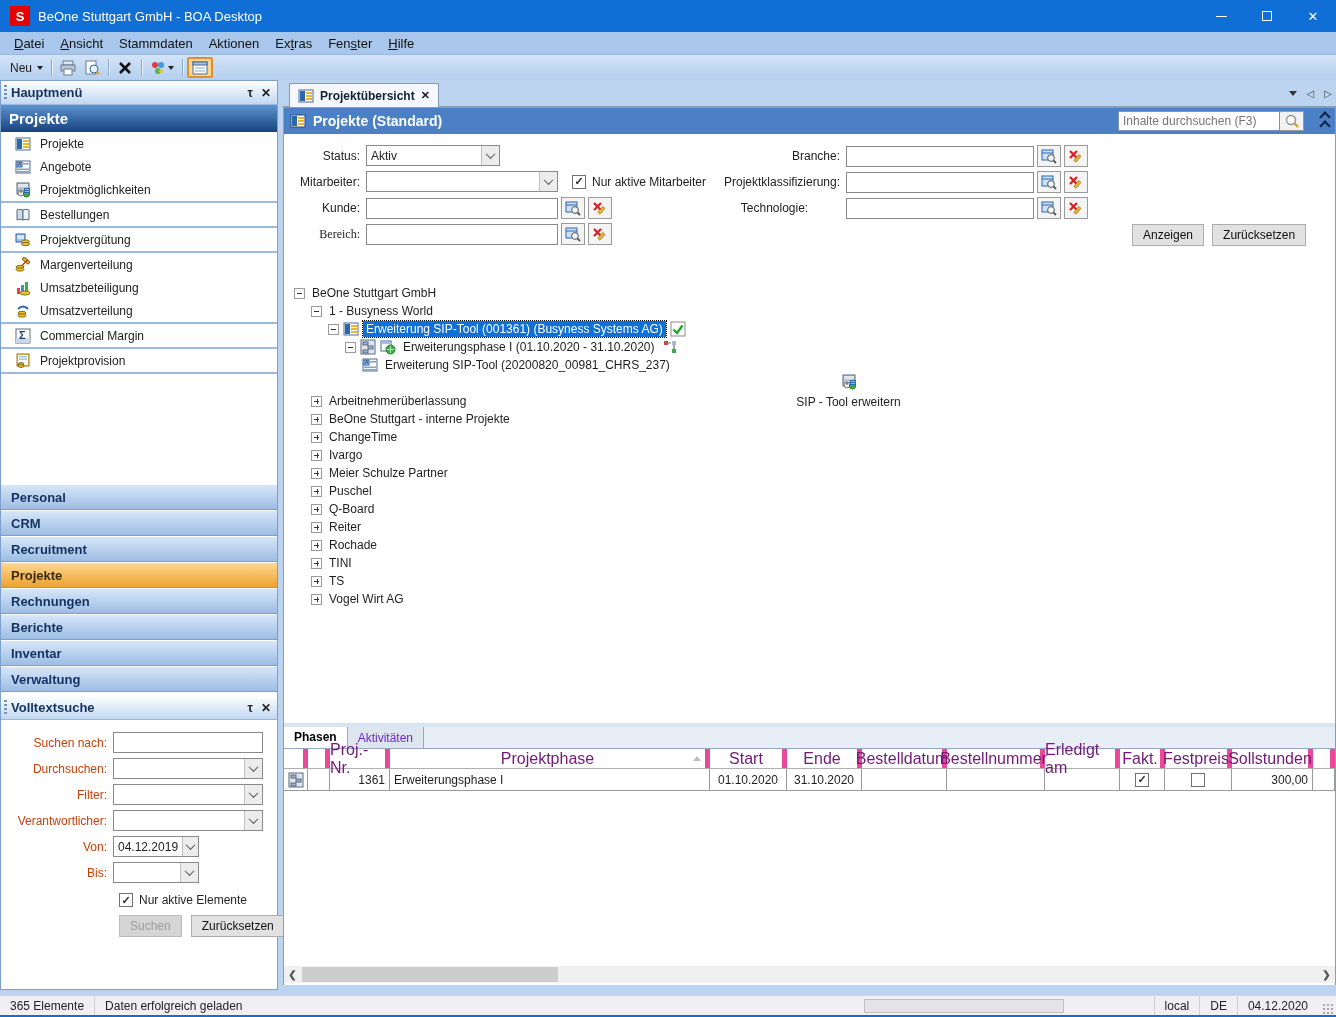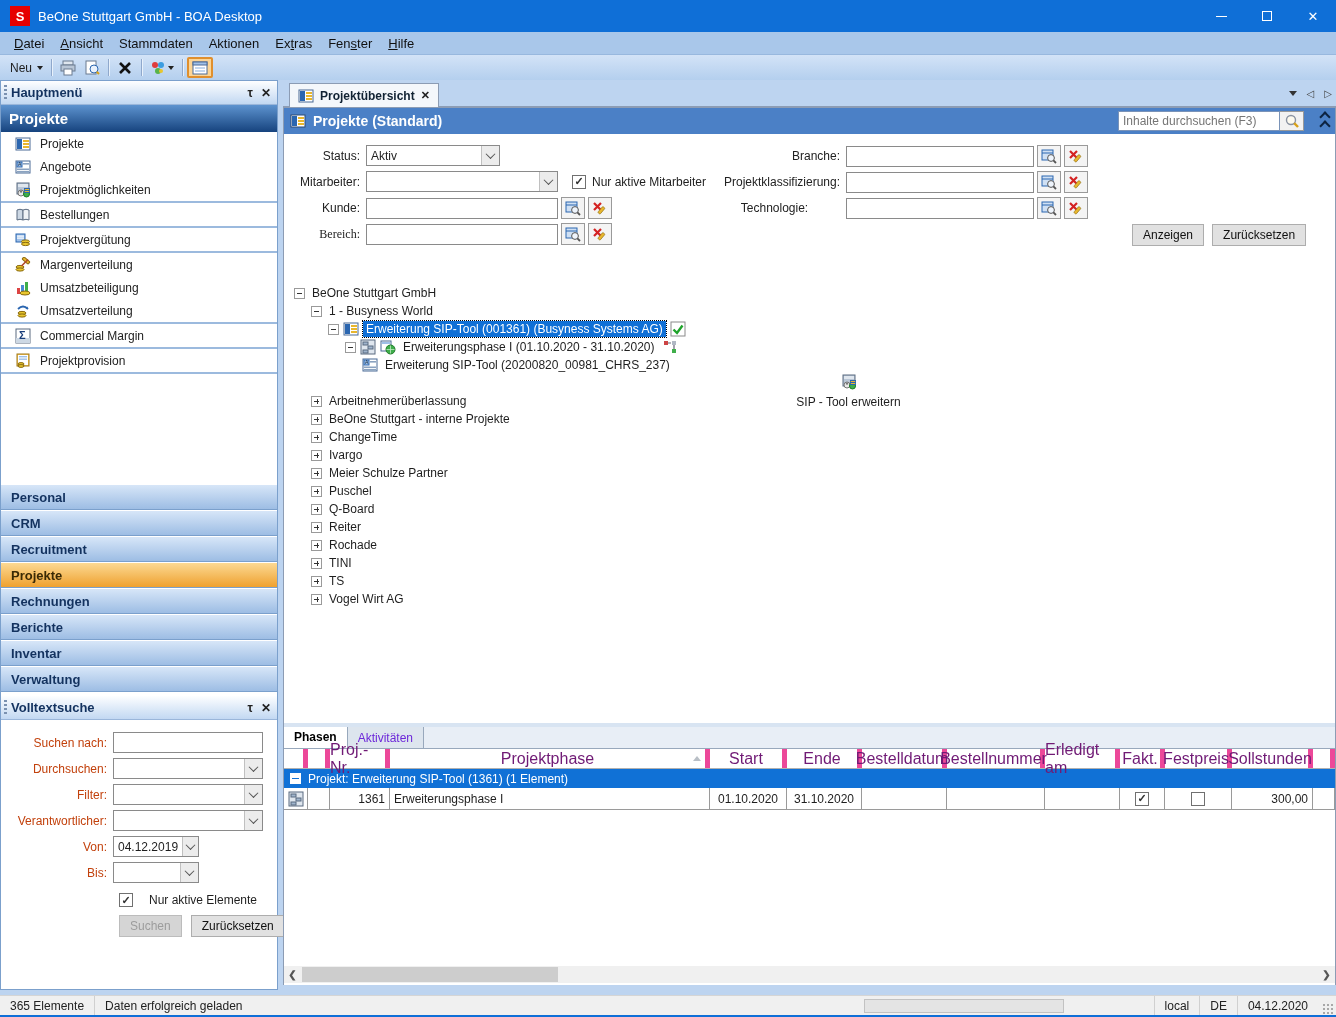--- a/index.html
+++ b/index.html
@@ -44,21 +44,21 @@
   .nav-item { display:flex; align-items:center; height:23px; padding-left:14px; gap:9px; }
   .nav-label { font-size:12px; color:#222; }
   .nav-filler { flex:0 0 110px; background:#fff; }
   .section { height:26px; background:linear-gradient(#d7e6f8,#9dbde4); border-top:1px solid #fff; border-bottom:1px solid #7ba0cc; display:flex; align-items:center; padding-left:10px; font-weight:bold; color:#13325f; font-size:13px; }
   .section.active { background:linear-gradient(#fcd993,#efa12f); color:#3a2a05; }
 
   
   .vts-form { background:#fff; padding-top:12px; flex:1; }
   .vts-row { display:flex; align-items:center; margin-bottom:5px; }
   .vts-label { width:112px; text-align:right; padding-right:6px; color:#c2410c; }
-  .vts-check { display:flex; align-items:center; gap:16px; margin:10px 0 8px 118px; }
+  .vts-check { display:flex; align-items:center; gap:6px; margin:10px 0 8px 118px; }
   .vts-btns { display:flex; gap:9px; margin-left:118px; }
 
   
   .txt { height:21px; border:1px solid #8a8a8a; background:#fff; font-family:"Liberation Sans",sans-serif; font-size:12px; padding:0 4px; }
   .combo { height:21px; border:1px solid #8a8a8a; background:#fff; display:flex; align-items:center; }
   .combo .val { flex:1; padding:0 4px; font-size:12px; }
   .combo .arrow { width:18px; height:100%; background:#ececec; border-left:1px solid #c0c0c0; display:flex; align-items:center; justify-content:center; }
   .chev { width:7px; height:7px; border-right:1.6px solid #555; border-bottom:1.6px solid #555; transform:rotate(45deg) translate(-1px,-1px); }
   .btn { height:22px; background:#e1e1e1; border:1px solid #adadad; font-family:"Liberation Sans",sans-serif; font-size:12px; padding:0 10px; color:#111; }
   .btn.disabled { color:#9c9c9c; background:#d5d5d5; border-color:#bcbcbc; }
@@ -768,24 +768,20 @@
           <div class="gh-cell" style="width: 77px;">Start</div>
           <div class="gh-cell" style="width: 75px;">Ende</div>
           <div class="gh-cell" style="width: 85px;">Bestelldatum</div>
           <div class="gh-cell" style="width: 98px;">Bestellnummer</div>
           <div class="gh-cell" style="width: 75px;">Erledigt am</div>
           <div class="gh-cell" style="width: 45px;">Fakt.</div>
           <div class="gh-cell" style="width: 67px;">Festpreis</div>
           <div class="gh-cell" style="width: 81px;">Sollstunden</div>
           <div class="gh-cell" style="width: 22px;"></div>
         </div>
-      <div class="group-row">
-        <span class="collapse-box"></span>
-        <span>Projekt: Erweiterung SIP-Tool (1361) (1 Element)</span>
-      </div>
       <div id="grid-rows">
           <div class="grid-row">
             <div class="gr-cell center" style="width: 24px;">
               <span class="ic16">
                 <svg viewBox="0 0 16 16">
                   <rect x="1" y="1" width="14" height="14" fill="#dfe6ee" stroke="#5a6b80"></rect>
                   <rect x="3" y="3" width="5" height="3" fill="#9fb4cc" stroke="#5a6b80"></rect>
                   <rect x="8" y="7" width="5" height="3" fill="#9fb4cc" stroke="#5a6b80"></rect>
                   <rect x="3" y="11" width="5" height="3" fill="#9fb4cc" stroke="#5a6b80"></rect>
                 </svg>

